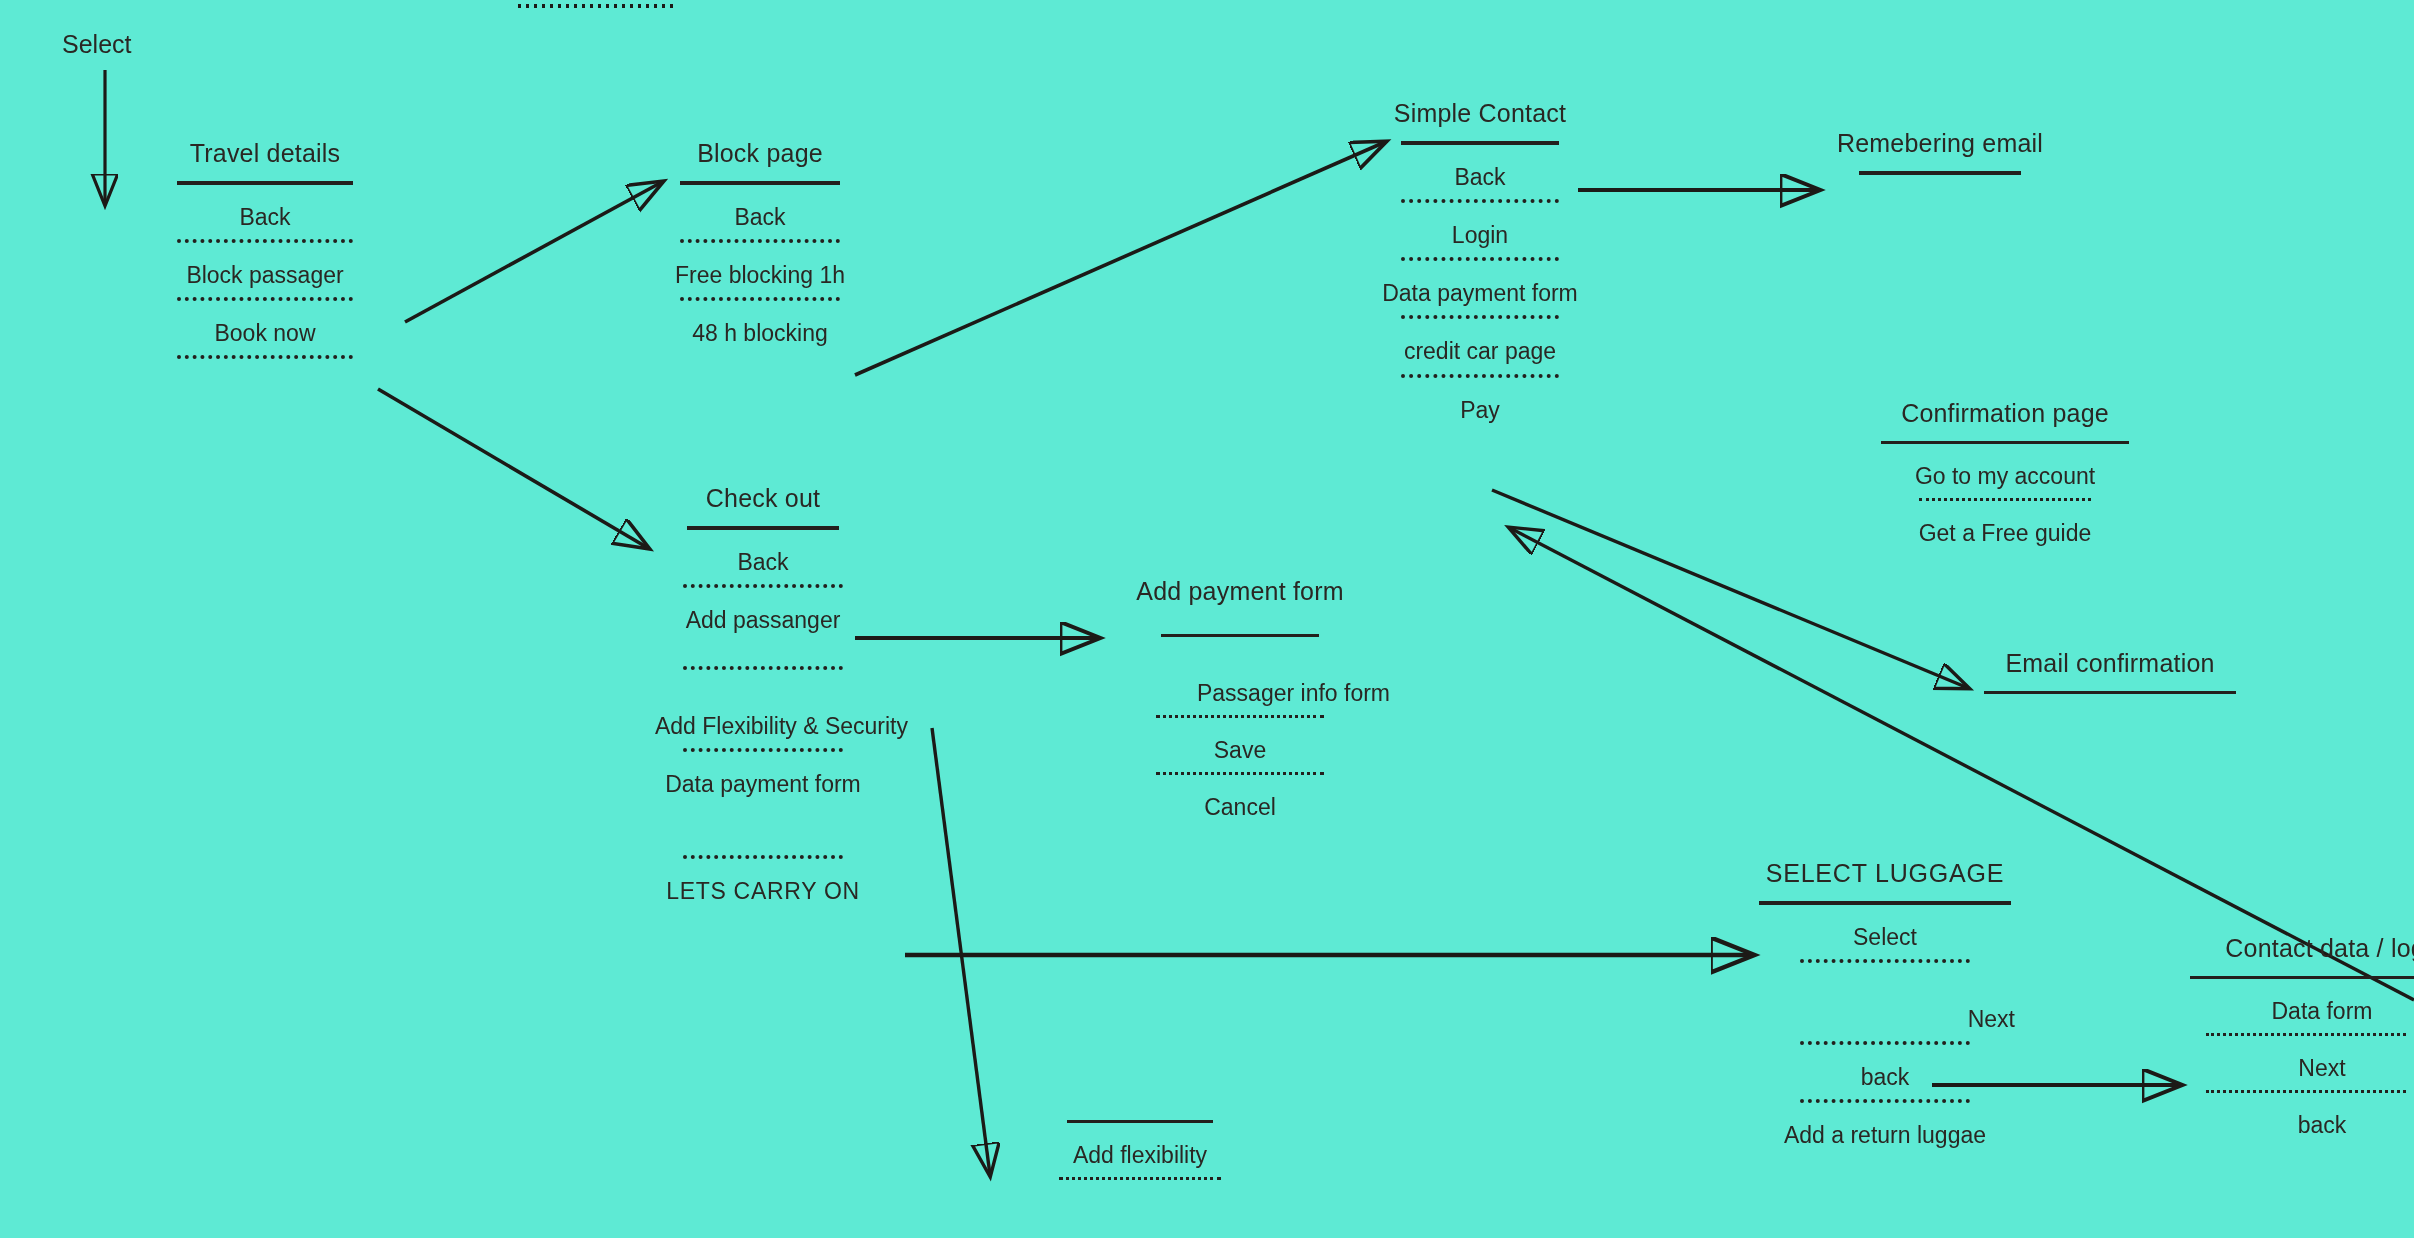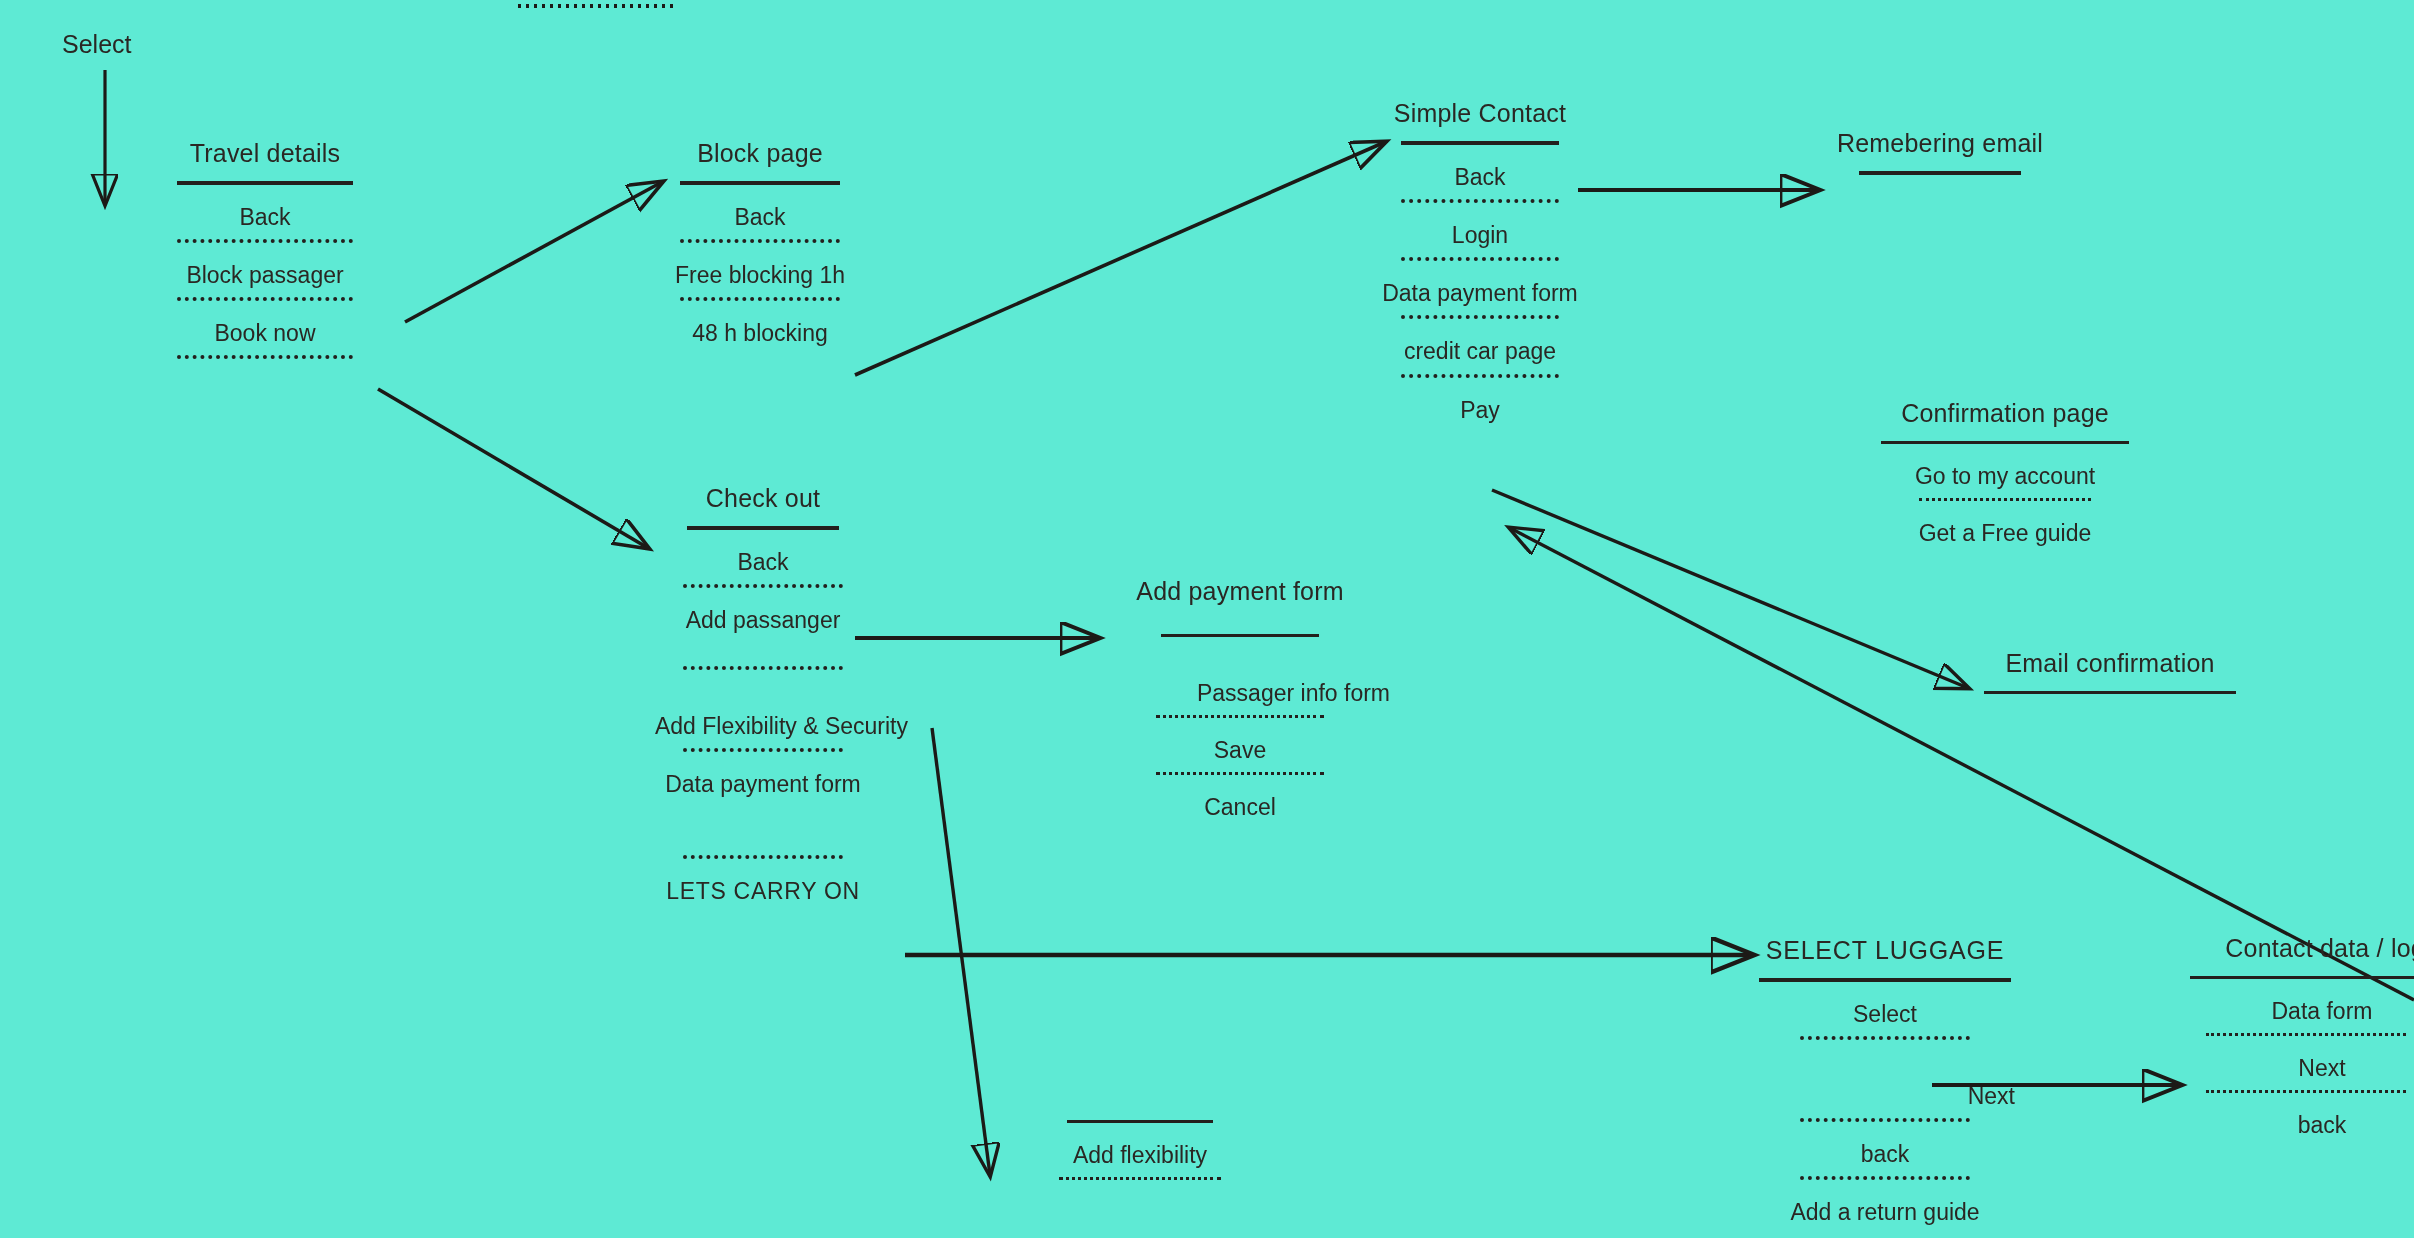--- a/index.html
+++ b/index.html
@@ -183,30 +183,30 @@
     <div class="rule-dotted" style="width:168px; border-top-width:3px;"></div>
     <div class="item">Cancel</div>
   </div>
 
   <div class="group" style="left:1020px; top:1120px; width:240px;">
     <div class="rule-solid" style="width:146px; border-top-width:3px; margin-top:0;"></div>
     <div class="item">Add flexibility</div>
     <div class="rule-dotted" style="width:162px; border-top-width:3px;"></div>
   </div>
 
-  <div class="group" style="left:1755px; top:937px; width:260px;">
+  <div class="group" style="left:1755px; top:860px; width:260px;">
     <div class="grp-title caps">SELECT LUGGAGE</div>
     <div class="rule-solid" style="width:252px;"></div>
     <div class="item">Select</div>
     <div class="rule-dotted" style="width:170px;"></div>
     <div class="item gap-tall">Next</div>
     <div class="rule-dotted" style="width:170px;"></div>
     <div class="item">back</div>
     <div class="rule-dotted" style="width:170px;"></div>
-    <div class="item">Add a return guide</div>
+    <div class="item">Add a return luggae</div>
   </div>
 
   <div class="group" style="left:2190px; top:935px; width:290px; text-align:center;">
     <div class="grp-title">Contact data / login</div>
     <div class="rule-solid" style="width:268px; border-top-width:3px; margin-left:0;"></div>
     <div class="item" style="margin-left:-26px;">Data form</div>
     <div class="rule-dotted" style="width:200px; border-top-width:3px; margin-left:16px;"></div>
     <div class="item" style="margin-left:-26px;">Next</div>
     <div class="rule-dotted" style="width:200px; border-top-width:3px; margin-left:16px;"></div>
     <div class="item" style="margin-left:-26px;">back</div>

